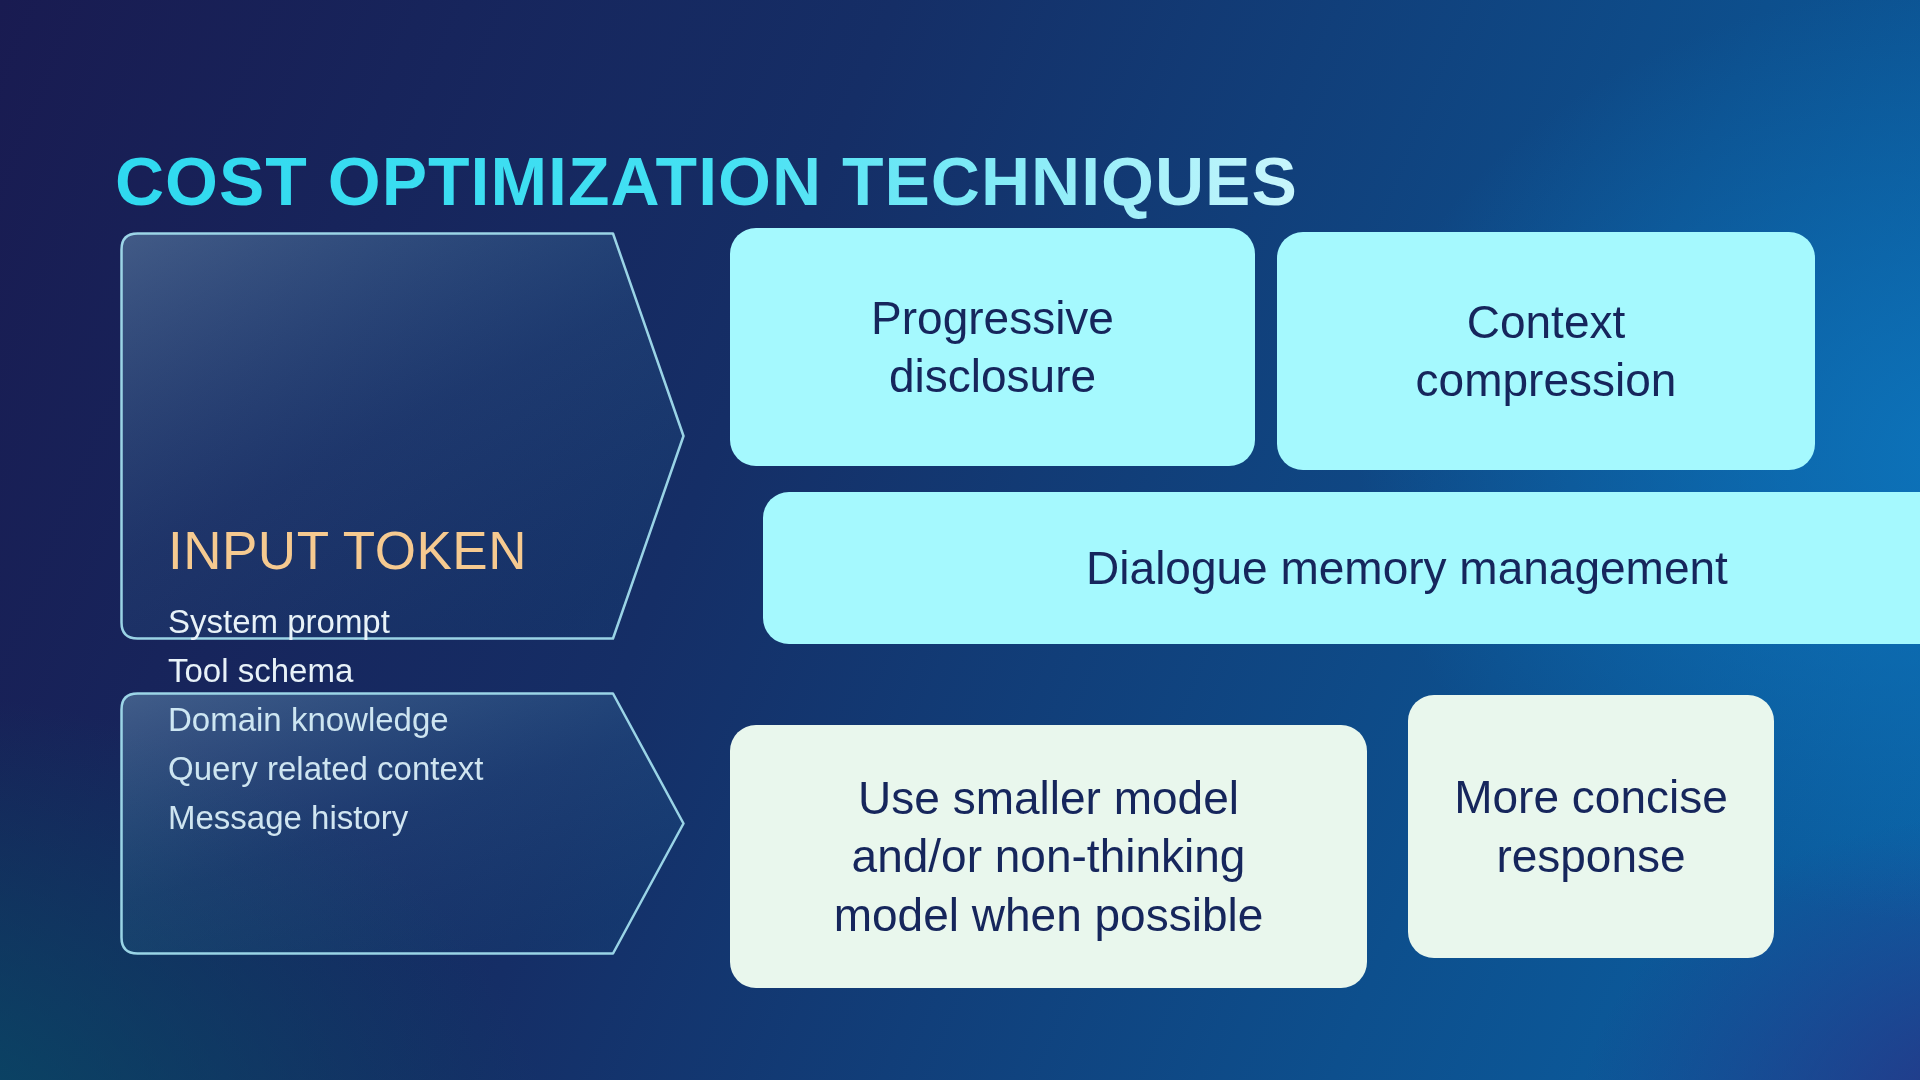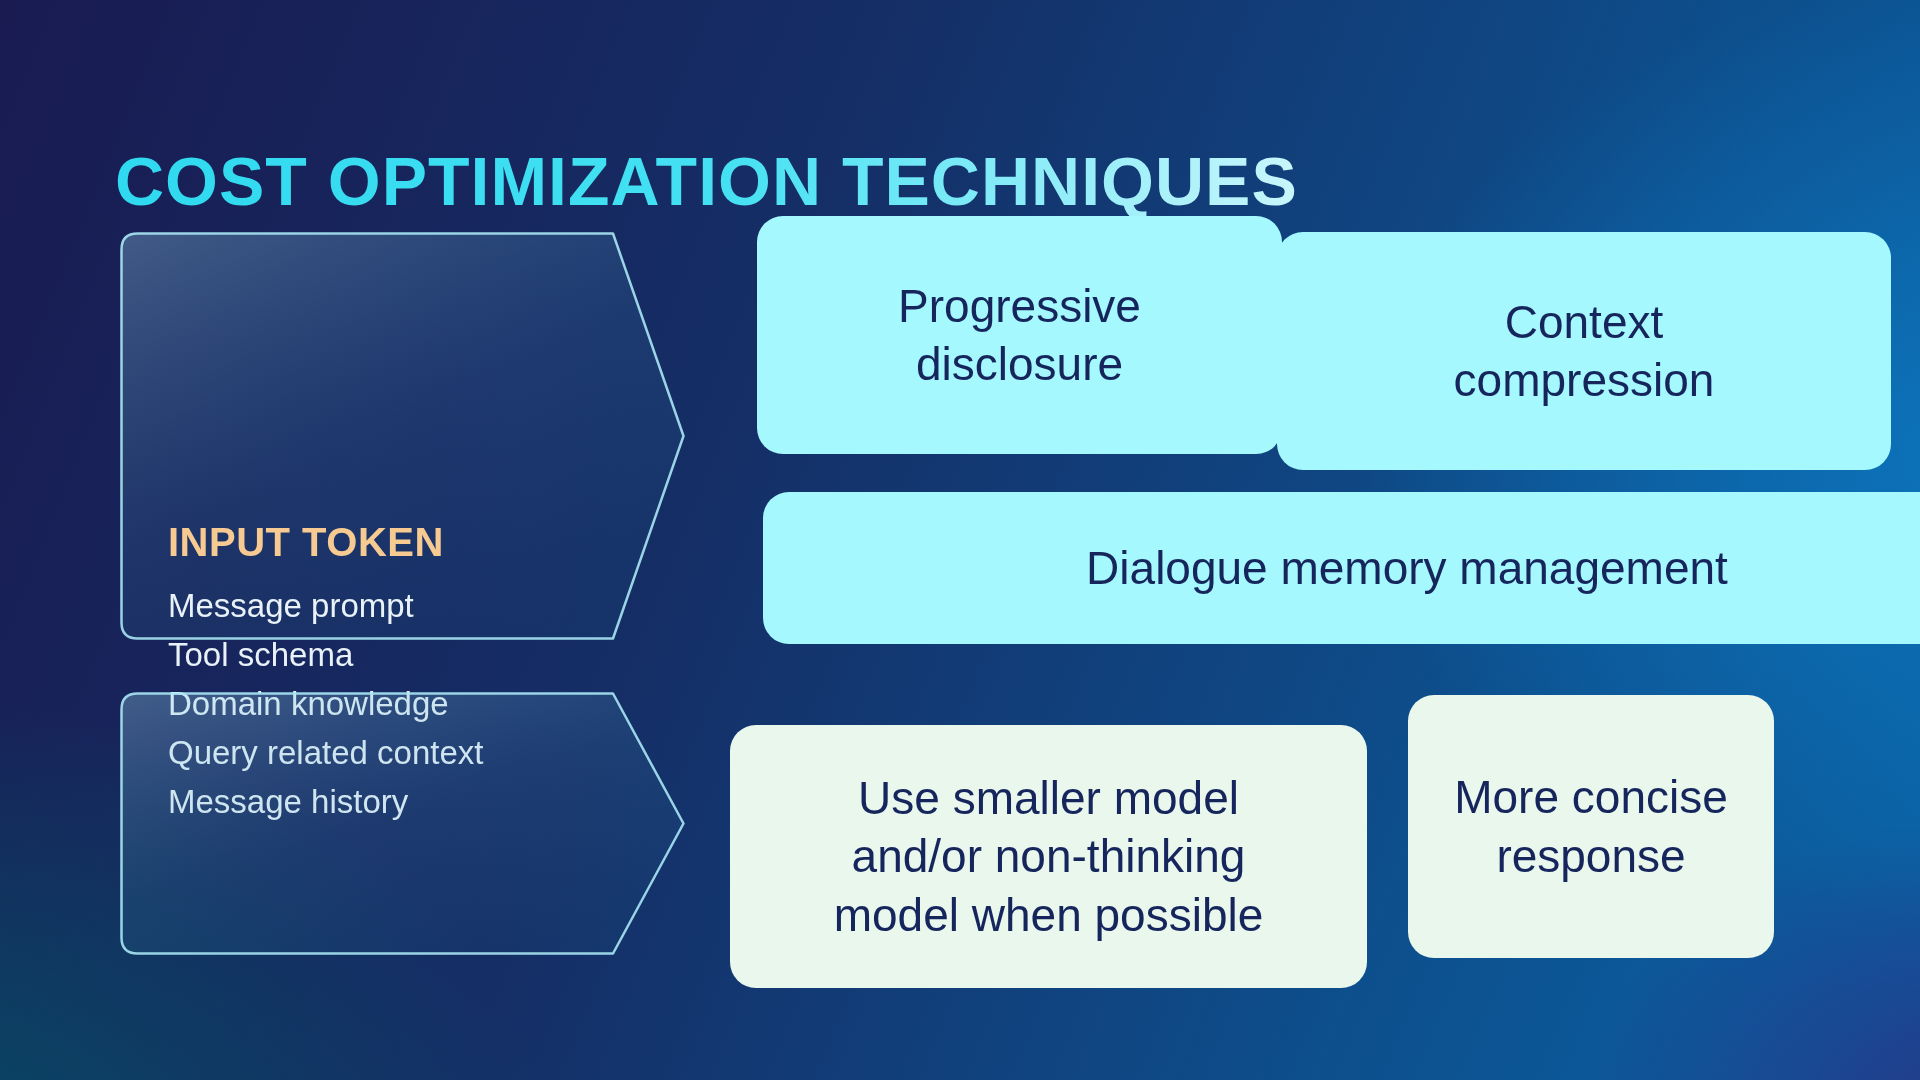--- a/index.html
+++ b/index.html
@@ -34,22 +34,22 @@
   }
   .arrow-card { position: absolute; }
   .arrow-card svg { position: absolute; left: 0; top: 0; display: block; }
   .arrow-card .card-content {
     position: absolute;
     left: 48px;
     right: 120px;
     top: 0;
   }
   .card-heading {
-    font-size: 40px;
-    font-weight: 700;
+    font-size: 53px;
+    font-weight: 400;
     letter-spacing: 0.5px;
     color: #f6ca90;
     margin: 0 0 16px 0;
     white-space: nowrap;
   }
   .card-list { margin: 0; padding: 0; list-style: none; }
   .card-list li {
     font-size: 33px;
     line-height: 49px;
     font-weight: 400;
@@ -68,22 +68,22 @@
   .tech-box.mint { background: #e9f7ed; }
   .tech-label {
     font-size: 46px;
     font-weight: 500;
     line-height: 1.27;
     color: #16265c;
   }
   #content-input    { top: 288px; }
   #card-input       { left: 120px; top: 232px;  width: 565px;  height: 408px; }
   #card-output      { left: 120px; top: 692px;  width: 565px;  height: 263px; }
-  #box-progressive  { left: 730px;  top: 216px; width: 525px;  height: 238px; margin-left: 27px; }
-  #box-context      { left: 1277px; top: 232px; width: 614px;  height: 238px; }
+  #box-progressive  { left: 730px;  top: 228px; width: 525px;  height: 238px; }
+  #box-context      { left: 1277px; top: 232px; width: 538px;  height: 238px; }
   #box-dialogue     { left: 763px;  top: 492px; width: 1288px; height: 152px; }
   #box-smaller      { left: 730px;  top: 725px; width: 637px;  height: 263px; }
   #box-concise      { left: 1388px; top: 695px; width: 366px;  height: 263px; margin-left: 20px; }
   #box-progressive .tech-label { max-width: 420px; }
   #box-context     .tech-label { max-width: 330px; }
   #box-smaller     .tech-label { max-width: 470px; }
   #box-concise     .tech-label { max-width: 350px; }
 </style>
 </head>
 <body>
@@ -99,21 +99,21 @@
           <stop offset="0" stop-color="#9bd8ee" stop-opacity="0.32"></stop>
           <stop offset="0.55" stop-color="#4c9cc4" stop-opacity="0.14"></stop>
           <stop offset="1" stop-color="#1b6c94" stop-opacity="0.10"></stop>
         </linearGradient>
       </defs>
       <path d="M 17.5 1.5 L 493 1.5 L 563.5 204 L 493 406.5 L 17.5 406.5 Q 1.5 406.5 1.5 390.5 L 1.5 17.5 Q 1.5 1.5 17.5 1.5 Z" fill="url(#glassGrad1)" stroke="#a9e6f4" stroke-opacity="0.9" stroke-width="2.5" stroke-linejoin="round"></path>
     </svg>
     <div class="card-content" id="content-input">
       <div class="card-heading">INPUT TOKEN</div>
       <ul class="card-list">
-        <li>Message prompt</li>
+        <li>System prompt</li>
         <li>Tool schema</li>
         <li>Domain knowledge</li>
         <li>Query related context</li>
         <li>Message history</li>
       </ul>
     </div>
   </div>
 
   <div class="arrow-card" id="card-output">
     <svg width="565" height="263" viewBox="0 0 565 263" aria-hidden="true">

